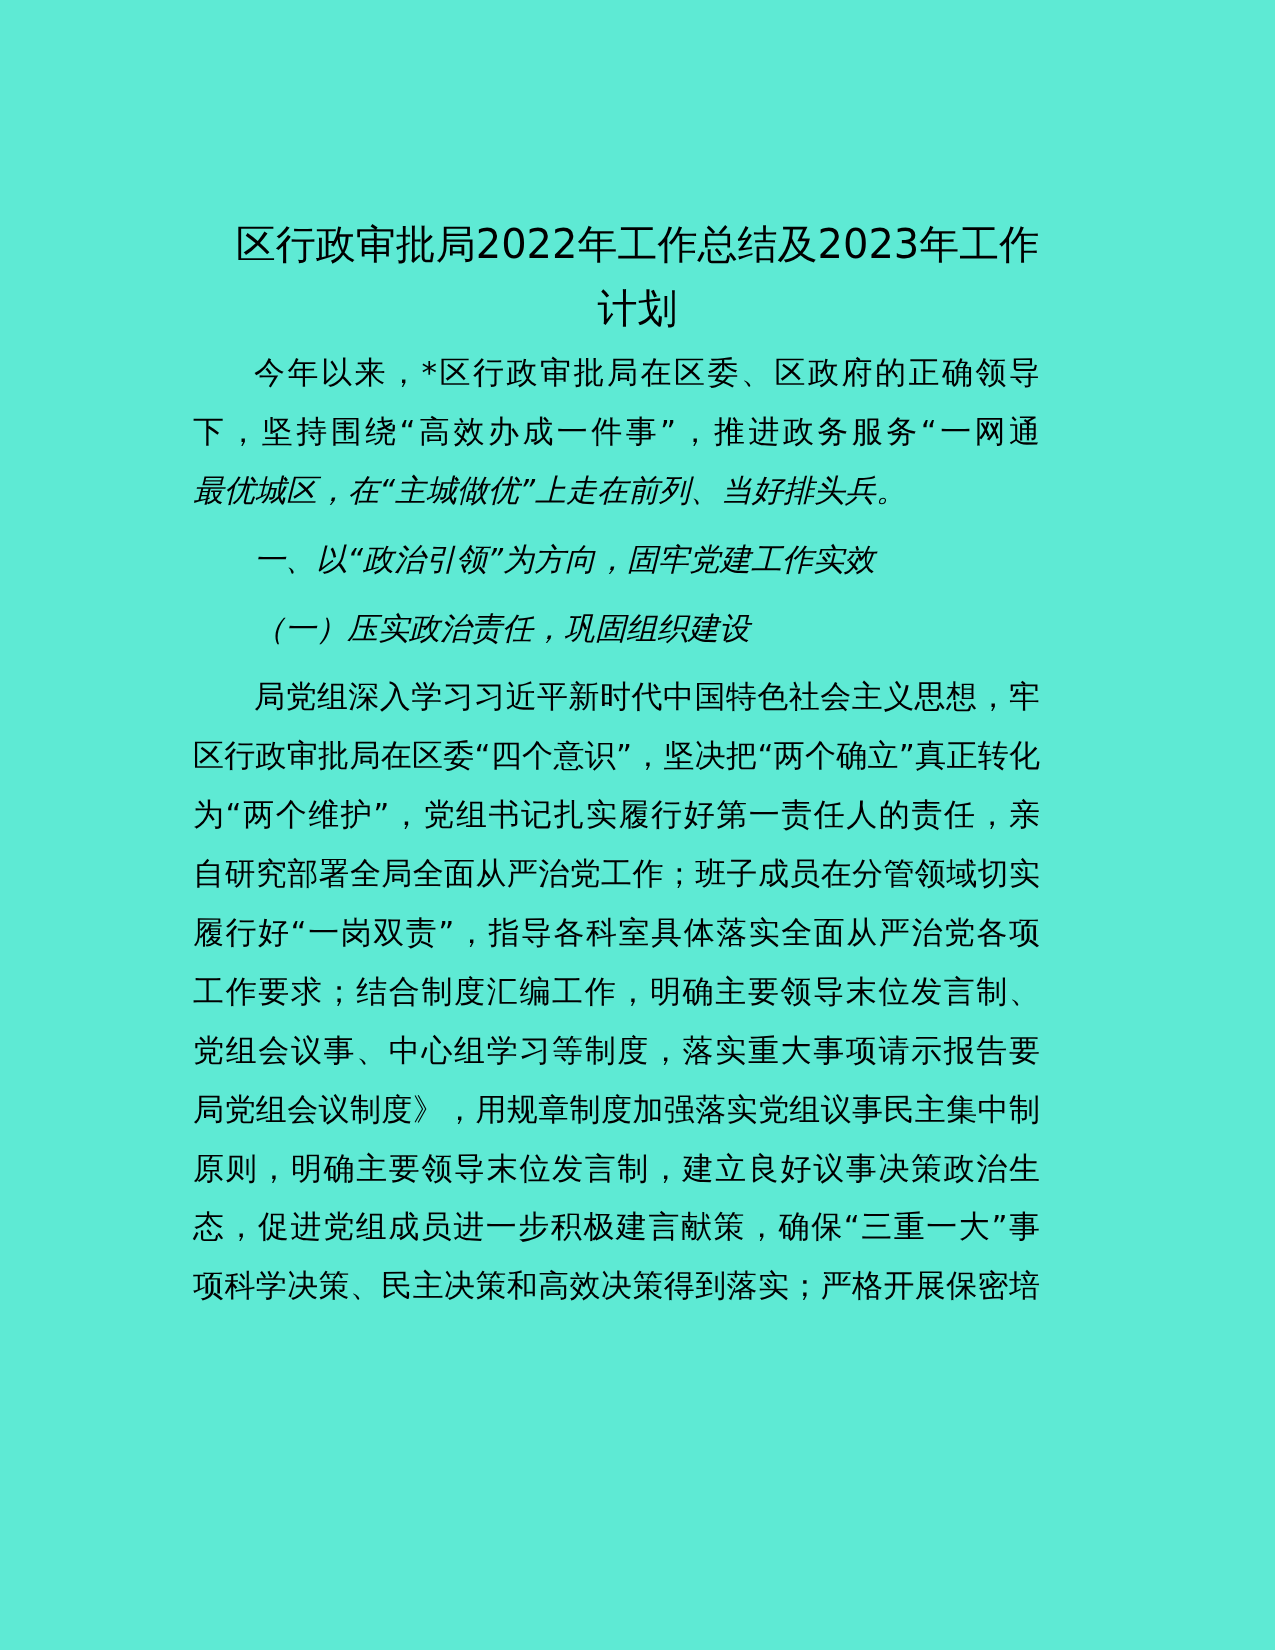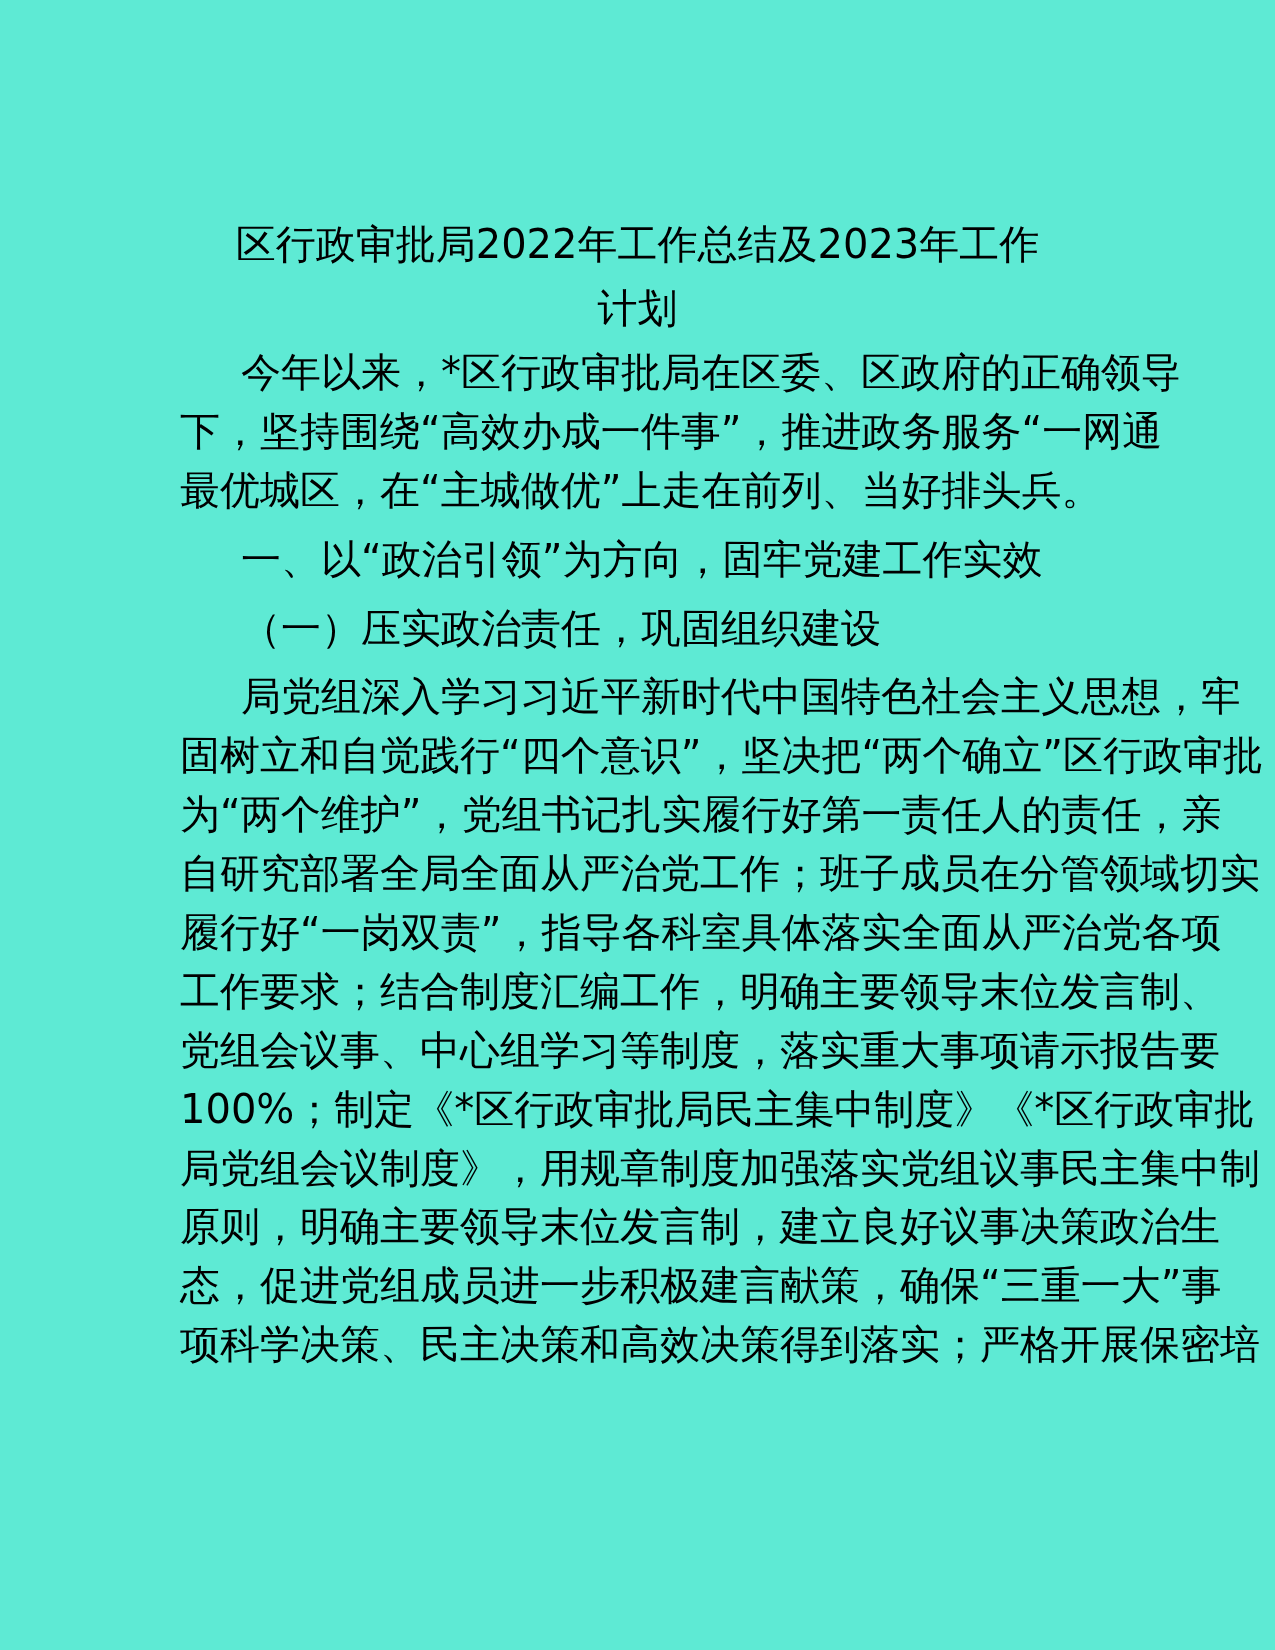--- a/index.html
+++ b/index.html
@@ -39,28 +39,30 @@
     .body {
       position: absolute;
       left: 180px;
       top: 343px;
       width: 860px;
     }
     .line {
       display: block;
       height: 58.9px;
       line-height: 58.9px;
-      font-size: 40px;
+      font-size: 31px;
       white-space: nowrap;
       text-align: justify;
       text-align-last: justify;
+      margin-left: 13px;
     }
     .line.last {
       text-align: center;
       text-align-last: left;
+      font-style: italic;
     }
     .line.indent {
       padding-left: 61px;
     }
     .gap {
       display: block;
       height: 10px;
     }
   </style>
 </head>
@@ -85,27 +87,26 @@
     </div>
     <span class="gap"></span>
 
     <div>
       <span class="line indent last">（一）压实政治责任，巩固组织建设</span>
     </div>
     <span class="gap"></span>
 
     <div>
       <span class="line indent">局党组深入学习习近平新时代中国特色社会主义思想，牢</span>
-      <span class="line">固树立和自觉践行“四个意识”，坚决把“两个确立”区行政审批</span>
+      <span class="line">区行政审批局在区委“四个意识”，坚决把“两个确立”真正转化</span>
       <span class="line">为“两个维护”，党组书记扎实履行好第一责任人的责任，亲</span>
       <span class="line">自研究部署全局全面从严治党工作；班子成员在分管领域切实</span>
       <span class="line">履行好“一岗双责”，指导各科室具体落实全面从严治党各项</span>
       <span class="line">工作要求；结合制度汇编工作，明确主要领导末位发言制、</span>
       <span class="line">党组会议事、中心组学习等制度，落实重大事项请示报告要</span>
-      <span class="line">100%；制定《*区行政审批局民主集中制度》《*区行政审批</span>
       <span class="line">局党组会议制度》，用规章制度加强落实党组议事民主集中制</span>
       <span class="line">原则，明确主要领导末位发言制，建立良好议事决策政治生</span>
       <span class="line">态，促进党组成员进一步积极建言献策，确保“三重一大”事</span>
       <span class="line">项科学决策、民主决策和高效决策得到落实；严格开展保密培</span>
     </div>
 
   </div>
 </div>
 
 </body></html>

